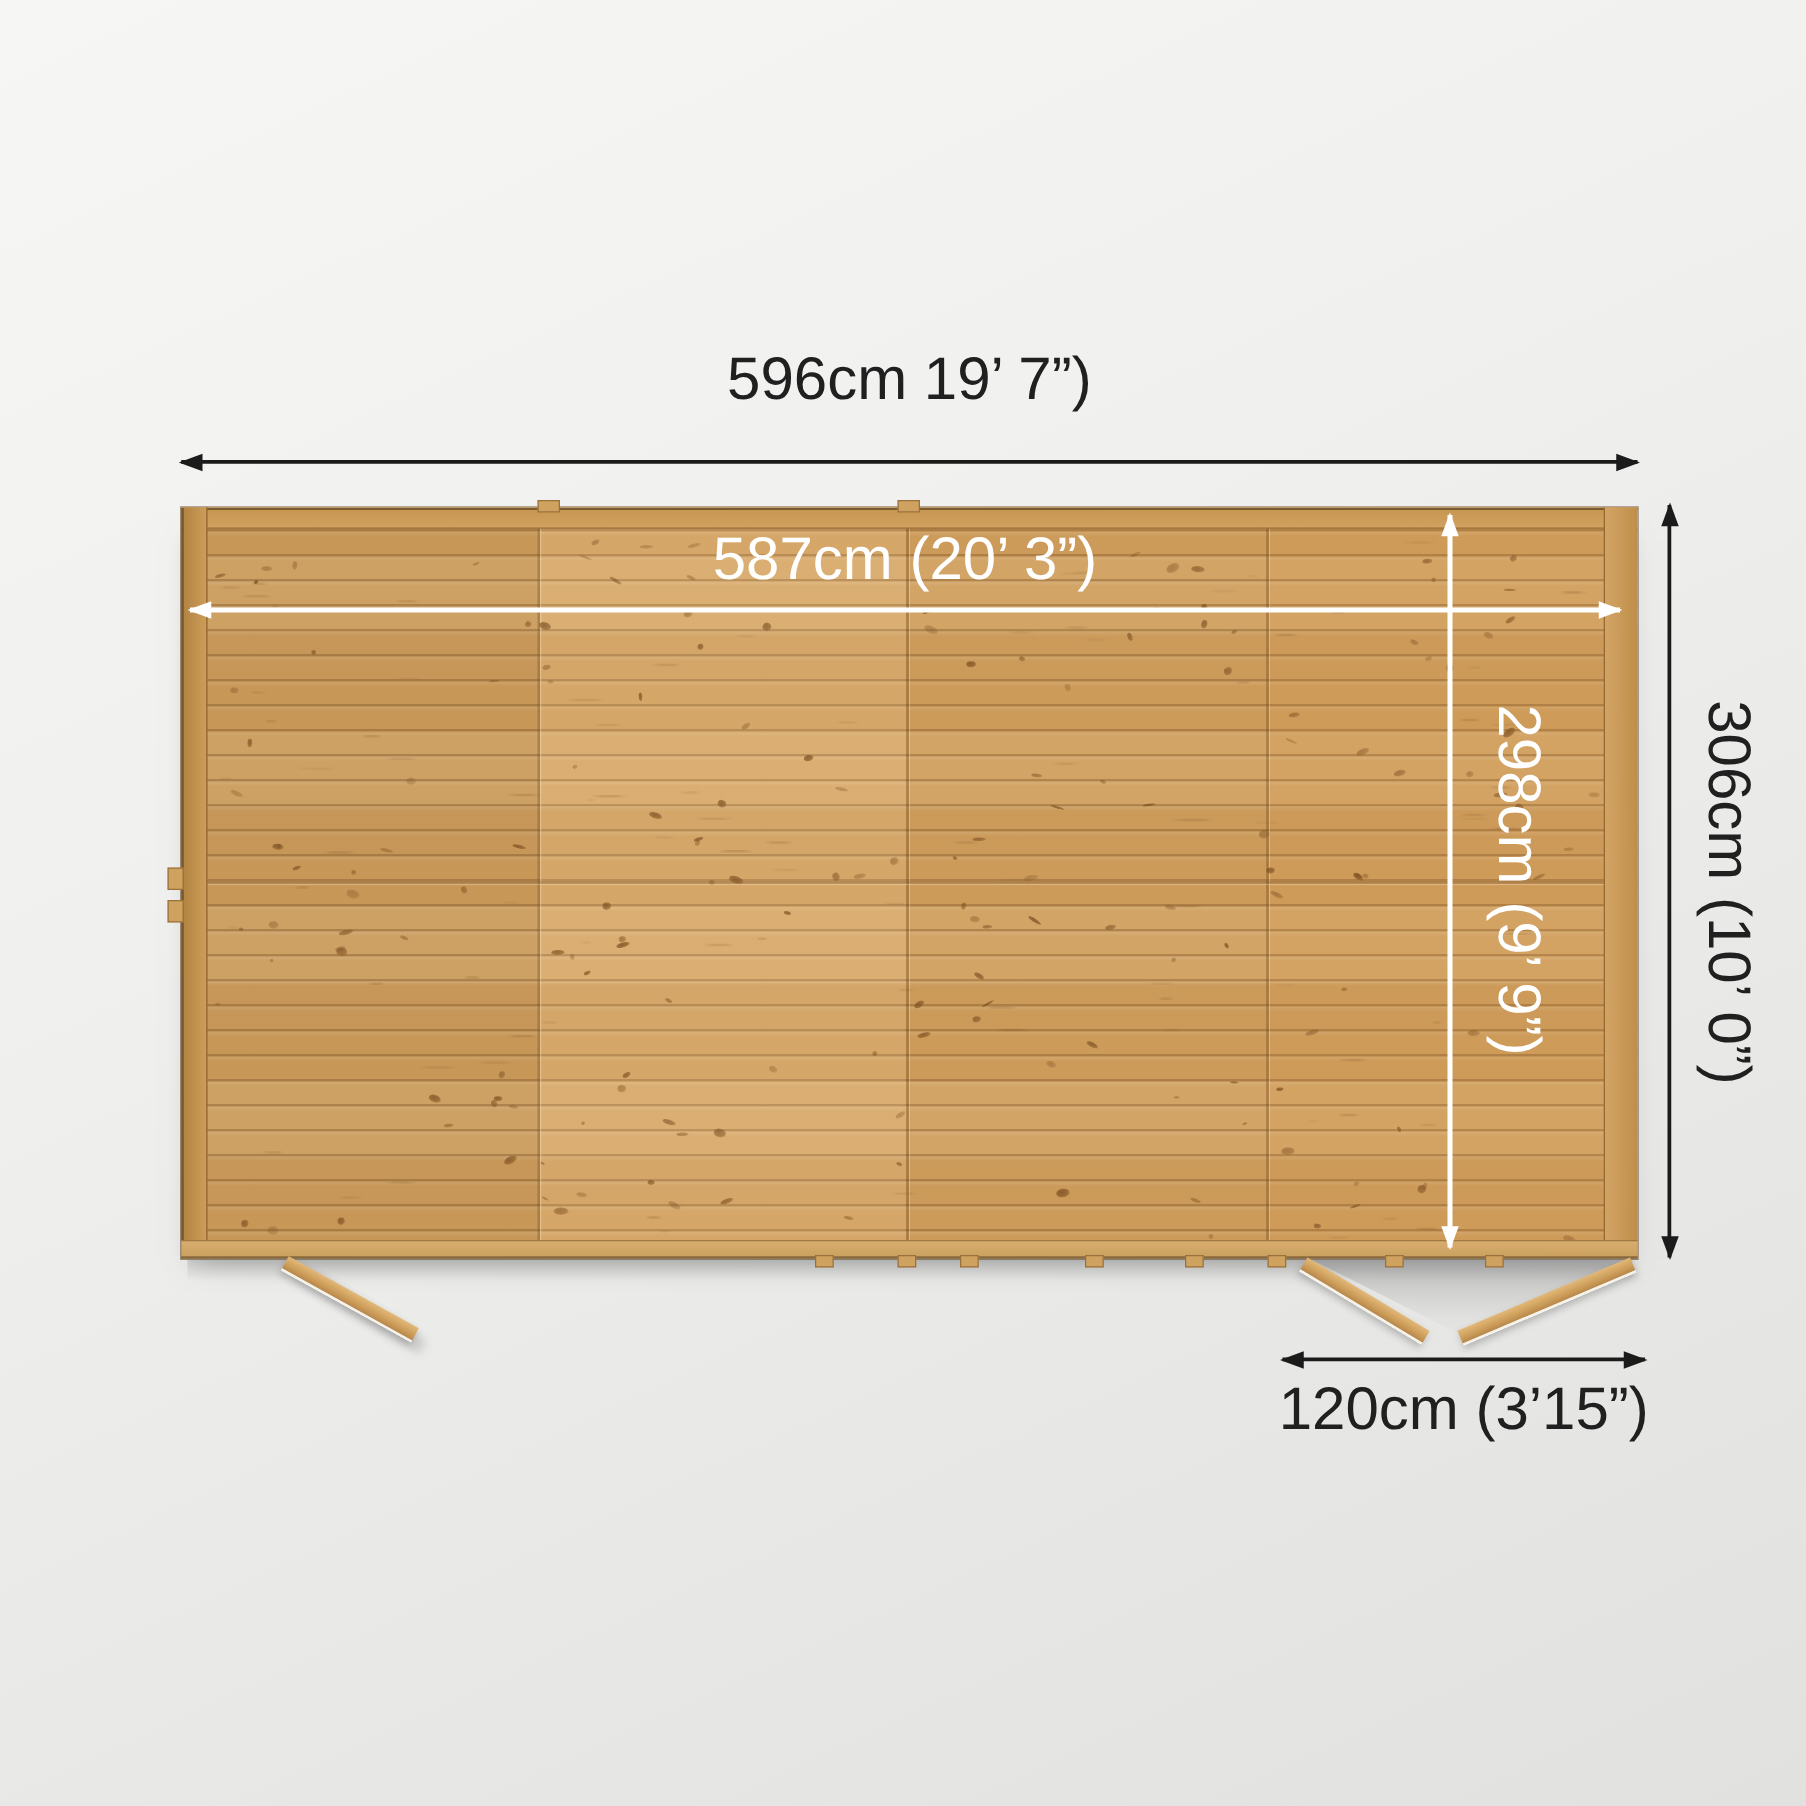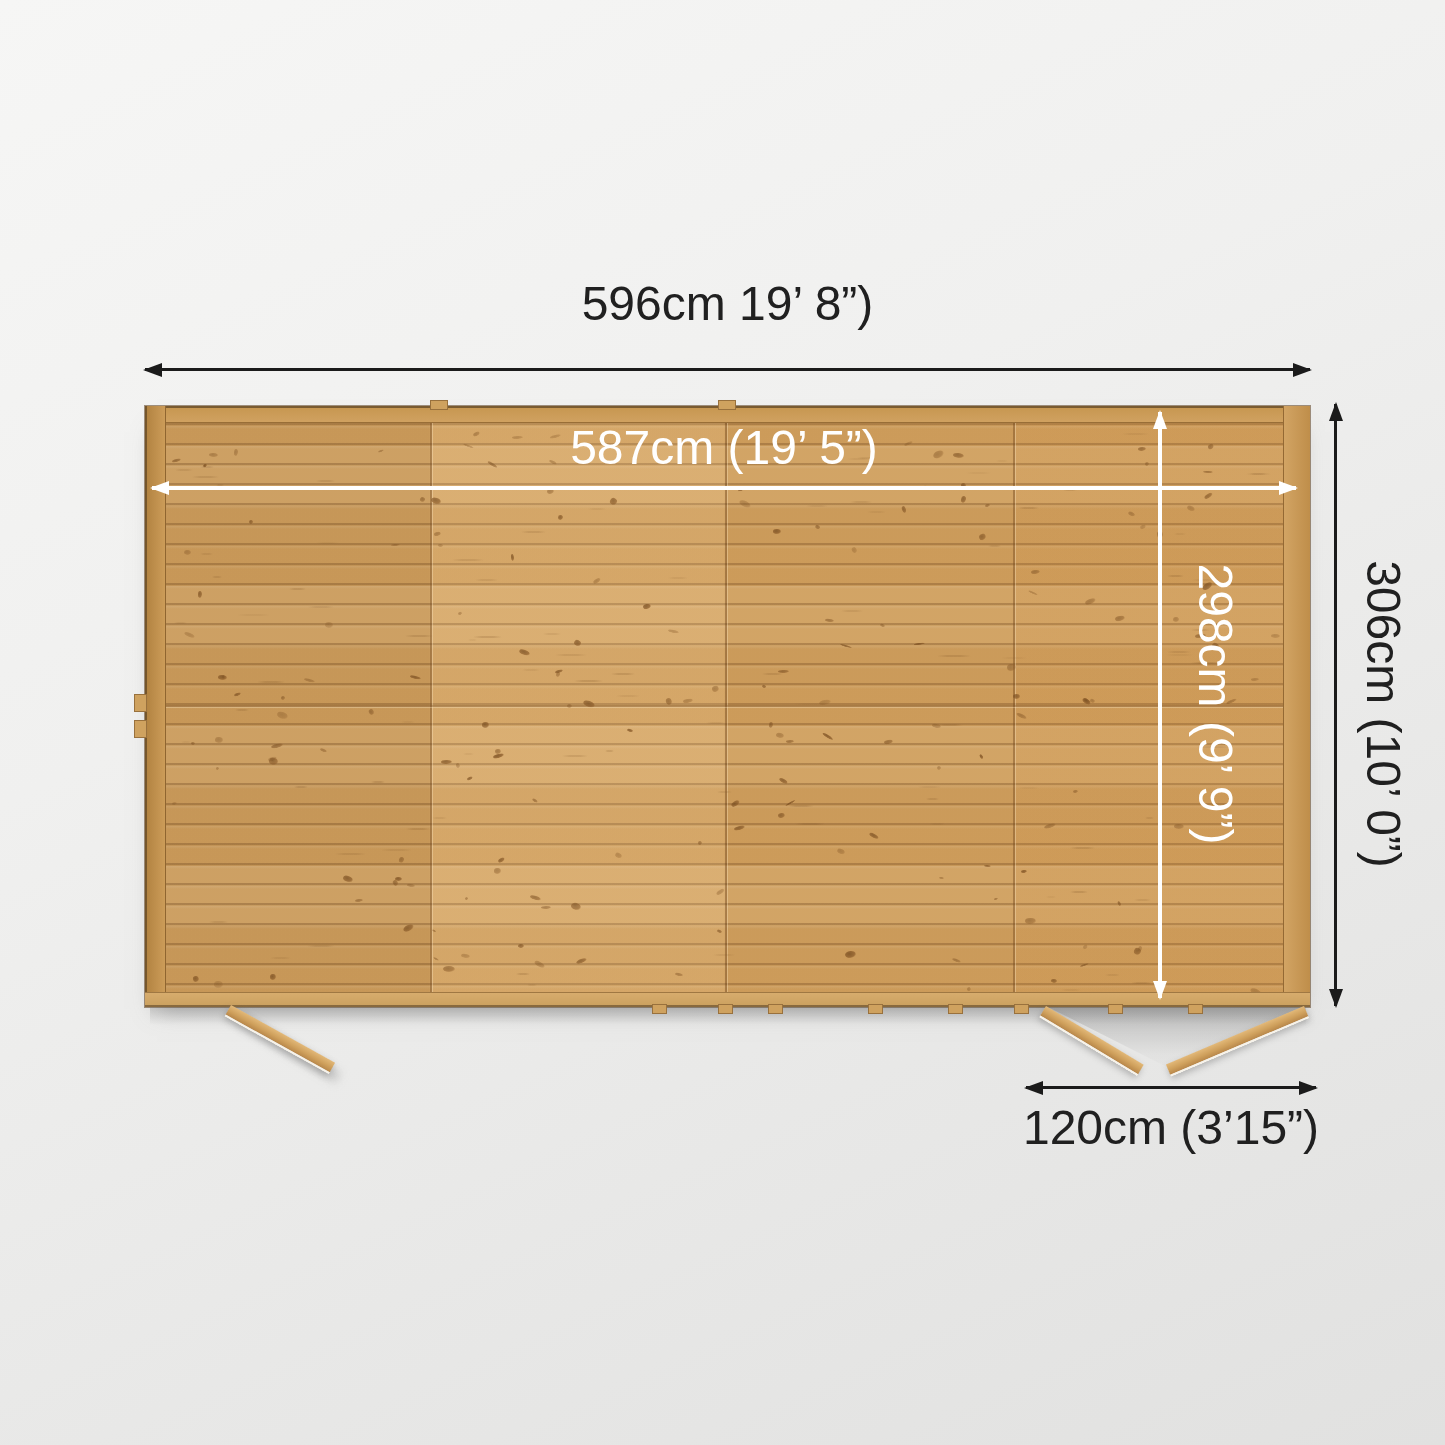--- a/index.html
+++ b/index.html
@@ -387,29 +387,29 @@
 
   <div class="shed-shadow"></div>
   <div class="door-shadow-tri"></div>
   <div id="door-left-shadow"></div>
 
   <div class="door" id="door-left"></div>
   <div class="door" id="door-r-left"></div>
   <div class="door" id="door-r-right"></div>
 
   <div>
-    <div class="dim-label" id="dim-top-label">596cm 19’ 8”)</div>
+    <div class="dim-label" id="dim-top-label">596cm 19’ 7”)</div>
     <div class="dim-line-h" id="dim-top-line">
       <span class="ah left"></span>
       <span class="ah right"></span>
     </div>
   </div>
 
   <div>
-    <div class="dim-label white" id="dim-innerw-label">587cm (19’ 5”)</div>
+    <div class="dim-label white" id="dim-innerw-label">587cm (20’ 3”)</div>
     <div class="dim-line-h white" id="dim-innerw-line">
       <span class="ah left"></span>
       <span class="ah right"></span>
     </div>
   </div>
 
   <div>
     <div class="dim-line-v white" id="dim-innerd-line">
       <span class="ah up"></span>
       <span class="ah down"></span>

